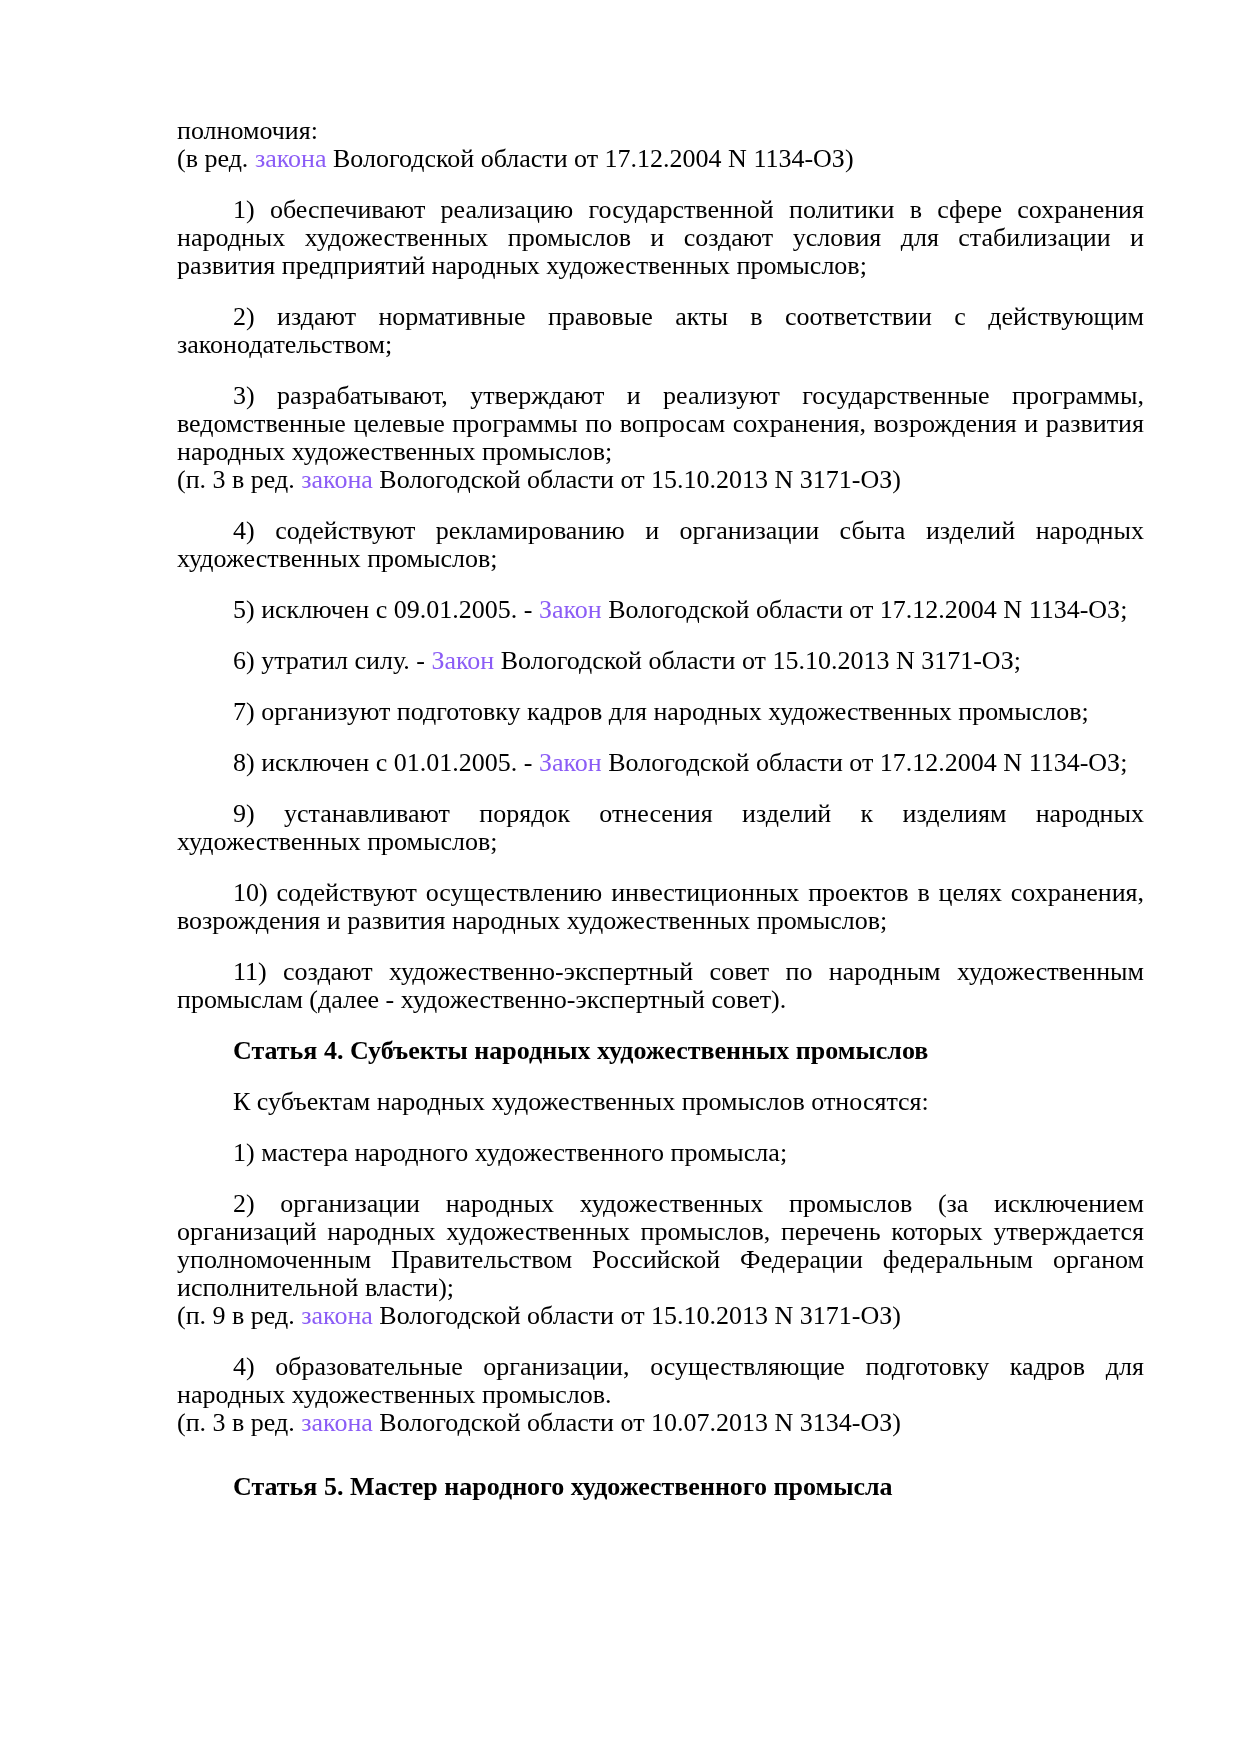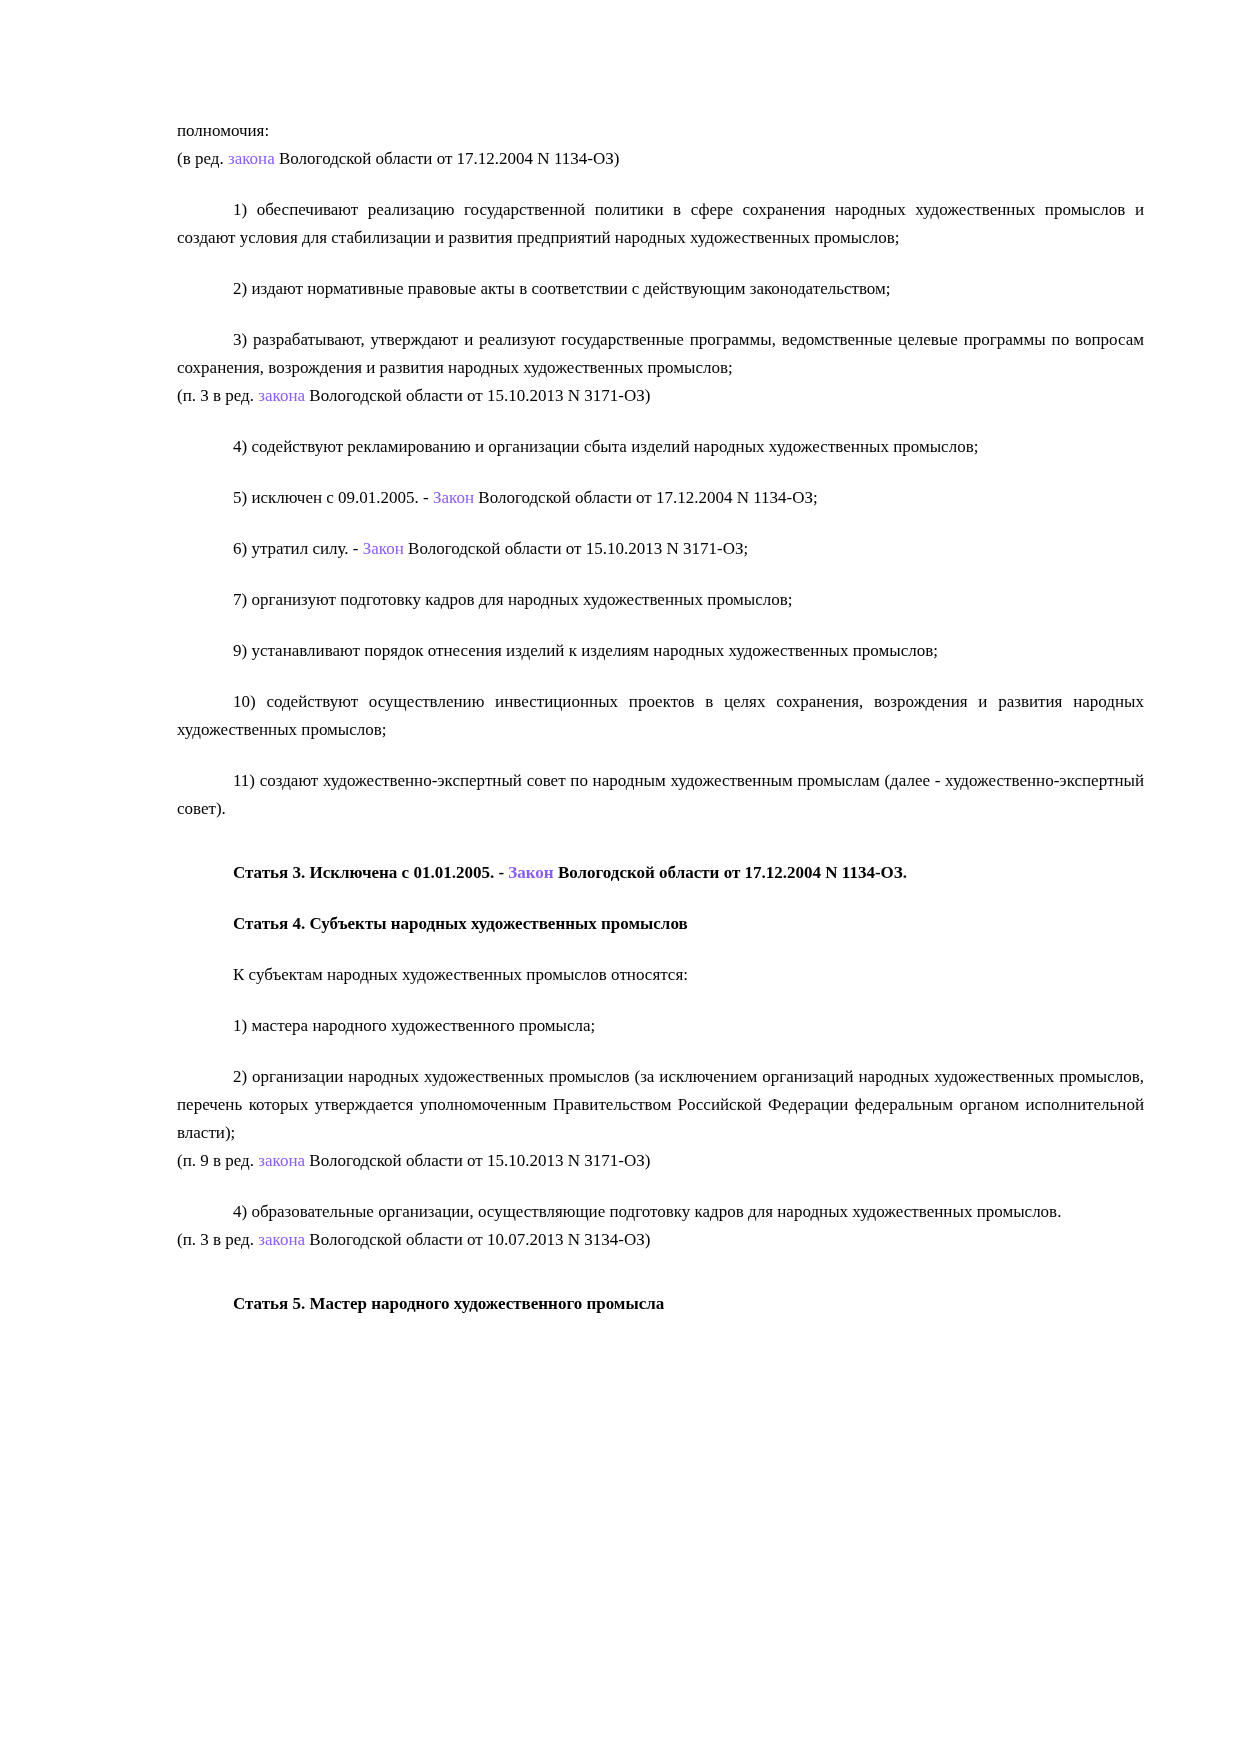--- a/index.html
+++ b/index.html
@@ -3,21 +3,21 @@
   <meta charset="utf-8">
   <style>
     html, body { margin: 0; padding: 0; background: #ffffff; }
     body { width: 1240px; height: 1754px; position: relative; overflow: hidden; }
     .page {
       position: absolute;
       left: 177px;
       top: 117px;
       width: 967px;
       font-family: "Liberation Serif", "DejaVu Serif", serif;
-      font-size: 17px;
+      font-size: 26px;
       line-height: 28px;
       color: #000000;
     }
     .p { margin: 0; text-align: justify; }
     .indent { text-indent: 56px; }
     .gap { margin-top: 23px; }
     .gap-lg { margin-top: 36px; }
     .bold { font-weight: bold; }
     .link { color: #8b5cf6; text-decoration: none; }
     .noj { text-align: left; }
@@ -38,28 +38,28 @@
   <p class="p noj"><span>(п. 3 в ред. </span><a class="link">закона</a><span> Вологодской области от 15.10.2013 N 3171-ОЗ)</span></p>
 
   <p class="p indent gap">4) содействуют рекламированию и организации сбыта изделий народных художественных промыслов;</p>
 
   <p class="p indent gap noj"><span>5) исключен с 09.01.2005. - </span><a class="link">Закон</a><span> Вологодской области от 17.12.2004 N 1134-ОЗ;</span></p>
 
   <p class="p indent gap noj"><span>6) утратил силу. - </span><a class="link">Закон</a><span> Вологодской области от 15.10.2013 N 3171-ОЗ;</span></p>
 
   <p class="p indent gap">7) организуют подготовку кадров для народных художественных промыслов;</p>
 
+  <p class="p indent gap noj"><span>8) исключен с 01.01.2005. - </span><a class="link">Закон</a><span> Вологодской области от 17.12.2004 N 1134-ОЗ;</span></p>
 
   <p class="p indent gap">9) устанавливают порядок отнесения изделий к изделиям народных художественных промыслов;</p>
 
   <p class="p indent gap">10) содействуют осуществлению инвестиционных проектов в целях сохранения, возрождения и развития народных художественных промыслов;</p>
 
   <p class="p indent gap">11) создают художественно-экспертный совет по народным художественным промыслам (далее - художественно-экспертный совет).</p>
 
-  <p class="p indent gap-lg bold"><span>Статья 3. Исключена с 01.01.2005. - </span><a class="link">Закон</a><span> Вологодской области от 17.12.2004 N 1134-ОЗ.</span></p>
 
   <p class="p indent gap bold noj">Статья 4. Субъекты народных художественных промыслов</p>
 
   <p class="p indent gap noj">К субъектам народных художественных промыслов относятся:</p>
 
   <p class="p indent gap noj">1) мастера народного художественного промысла;</p>
 
   <p class="p indent gap">2) организации народных художественных промыслов (за исключением организаций народных художественных промыслов, перечень которых утверждается уполномоченным Правительством Российской Федерации федеральным органом исполнительной власти);</p>
   <p class="p noj"><span>(п. 9 в ред. </span><a class="link">закона</a><span> Вологодской области от 15.10.2013 N 3171-ОЗ)</span></p>
 

